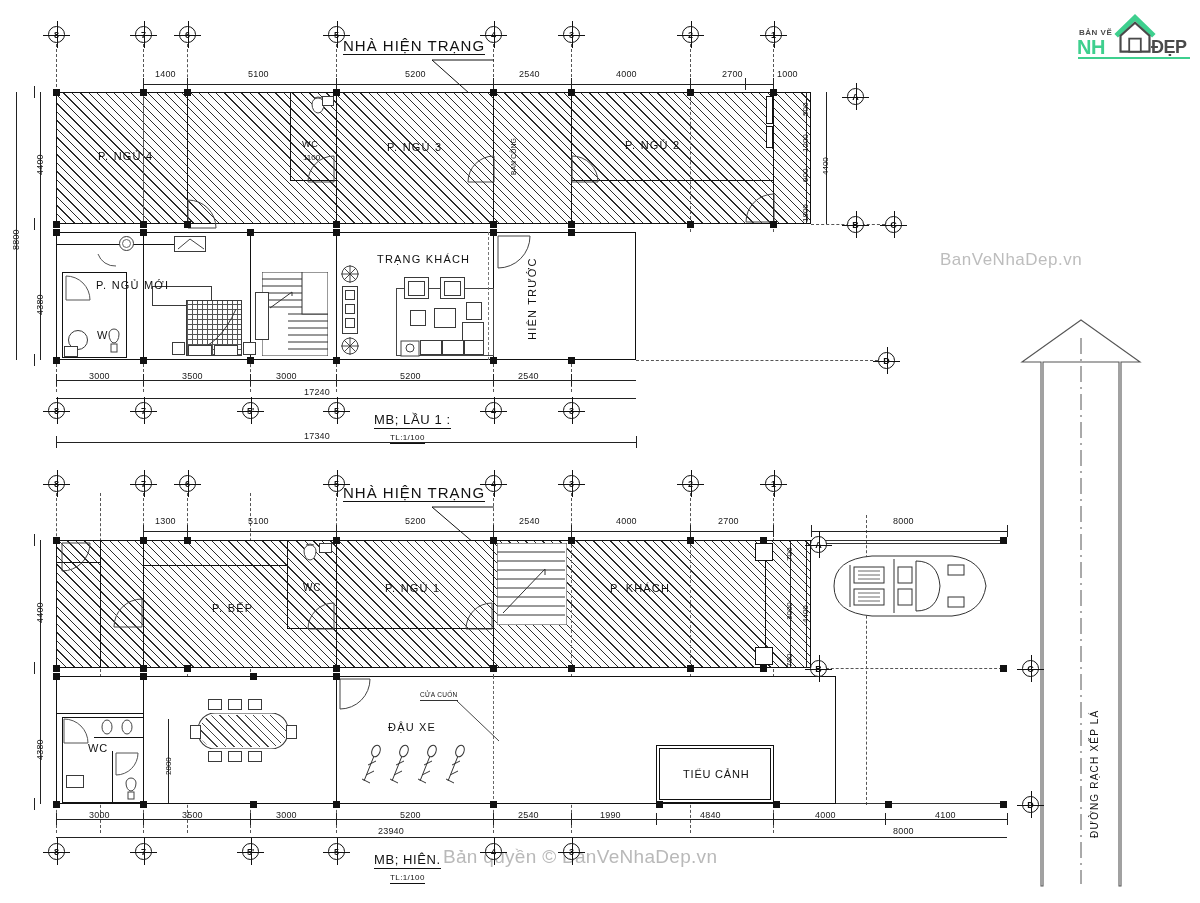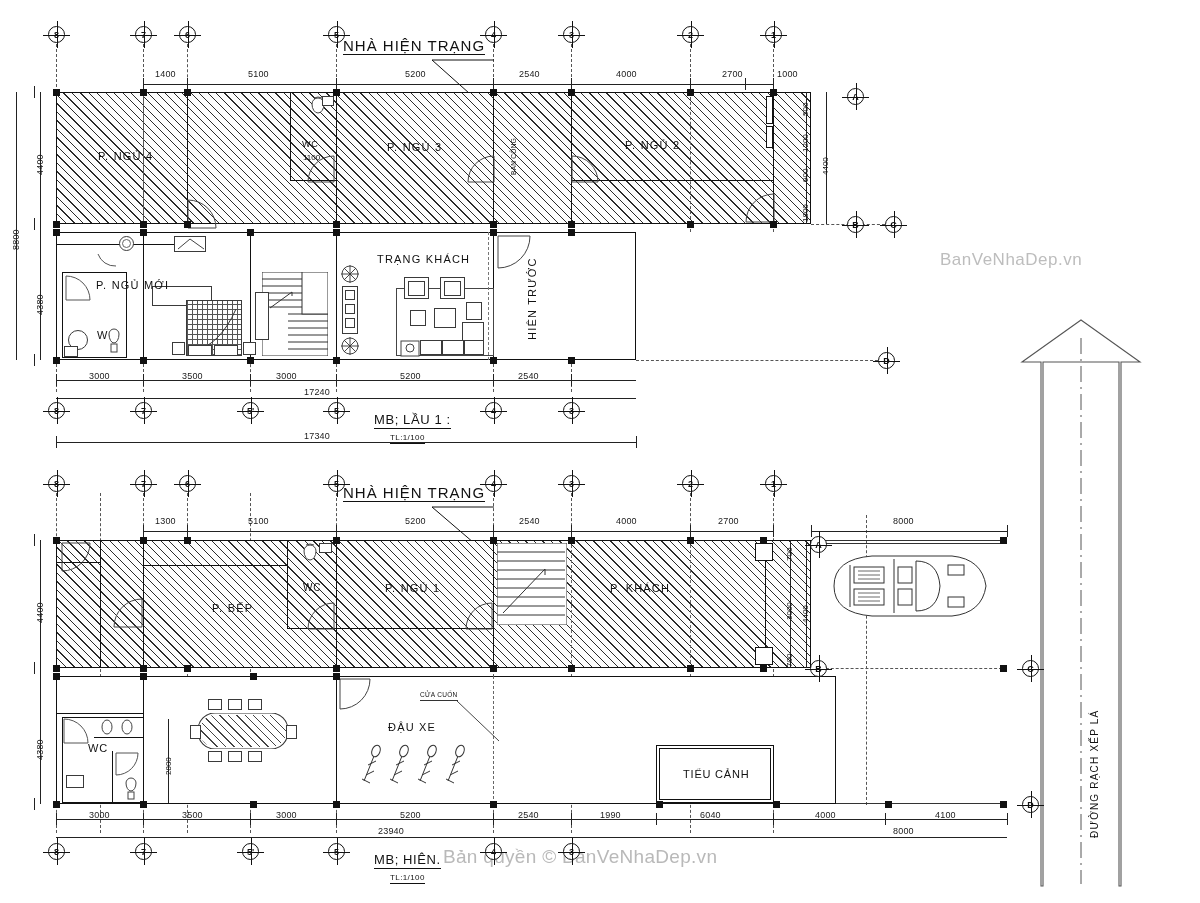--- a/index.html
+++ b/index.html
@@ -73,20 +73,31 @@
   #street{position:absolute;left:1018px;top:318px;width:126px;height:570px;}
   .fbox{position:absolute;border:1px solid #3a3a3a;box-sizing:border-box;background:#fff;}
   .fbox-n{position:absolute;border:1px solid #3a3a3a;box-sizing:border-box;}
   .circ{position:absolute;border:1px solid #3a3a3a;border-radius:50%;box-sizing:border-box;background:#fff;}
 </style>
 </head>
 <body>
 
 <div id="stage">
 
+  <div id="logo">
+    <svg class="lg-house" viewBox="0 0 60 58">
+      <path d="M4 30 L30 5 L56 30" fill="none" stroke="#3ecf8e" stroke-width="7"></path>
+      <path d="M10 30 L30 12 L50 30 L50 52 L10 52 Z" fill="#ffffff" stroke="#4a4a4a" stroke-width="3"></path>
+      <rect x="22" y="34" width="16" height="18" fill="#ffffff" stroke="#4a4a4a" stroke-width="2.5"></rect>
+    </svg>
+    <div class="lg-banve">BẢN VẼ</div>
+    <div class="lg-nh">NH</div>
+    <div class="lg-dep">ĐẸP</div>
+    <div class="lg-bar"></div>
+  </div>
 
   <div class="wm" style="left:940px;top:250px;">BanVeNhaDep.vn</div>
   <div class="wm2" style="left:443px;top:846px;">Bản quyền © BanVeNhaDep.vn</div>
 
   <div id="street">
     <svg width="126" height="570" viewBox="0 0 126 570">
       <path d="M63 2 L122 44 L103 44 L103 568 L101 568 L101 44 L25 44 L25 568 L23 568 L23 44 L4 44 Z" fill="#ffffff" stroke="#555" stroke-width="1.1"></path>
       <line x1="63" y1="20" x2="63" y2="566" stroke="#555" stroke-width="1" stroke-dasharray="16,5,2,5"></line>
     </svg>
     <div class="t vert" style="left:72px;top:520px;font-size:10px;letter-spacing:1.2px;transform:rotate(-90deg);">ĐƯỜNG RẠCH XẾP LÁ</div>
@@ -670,21 +681,21 @@
     <div class="dimtick" style="left:773px;top:358px;height:12px;"></div>
     <div class="dimtick" style="left:885px;top:358px;height:12px;"></div>
     <div class="dimtick" style="left:1007px;top:358px;height:12px;"></div>
 
     <div class="t dim" style="left:89px;top:356px;">3000</div>
     <div class="t dim" style="left:182px;top:356px;">3500</div>
     <div class="t dim" style="left:276px;top:356px;">3000</div>
     <div class="t dim" style="left:400px;top:356px;">5200</div>
     <div class="t dim" style="left:518px;top:356px;">2540</div>
     <div class="t dim" style="left:600px;top:356px;">1990</div>
-    <div class="t dim" style="left:700px;top:356px;">6040</div>
+    <div class="t dim" style="left:700px;top:356px;">4840</div>
     <div class="t dim" style="left:815px;top:356px;">4000</div>
     <div class="t dim" style="left:935px;top:356px;">4100</div>
 
     <div class="dimline" style="left:56px;top:382px;width:780px;"></div>
     <div class="t dim" style="left:378px;top:372px;">23940</div>
     <div class="dimline" style="left:811px;top:382px;width:196px;"></div>
     <div class="t dim" style="left:893px;top:372px;">8000</div>
 
     <div class="dimlineV" style="left:40px;top:85px;height:264px;"></div>
     <div class="t dim vert" style="left:36px;top:168px;transform:rotate(-90deg);">4400</div>

